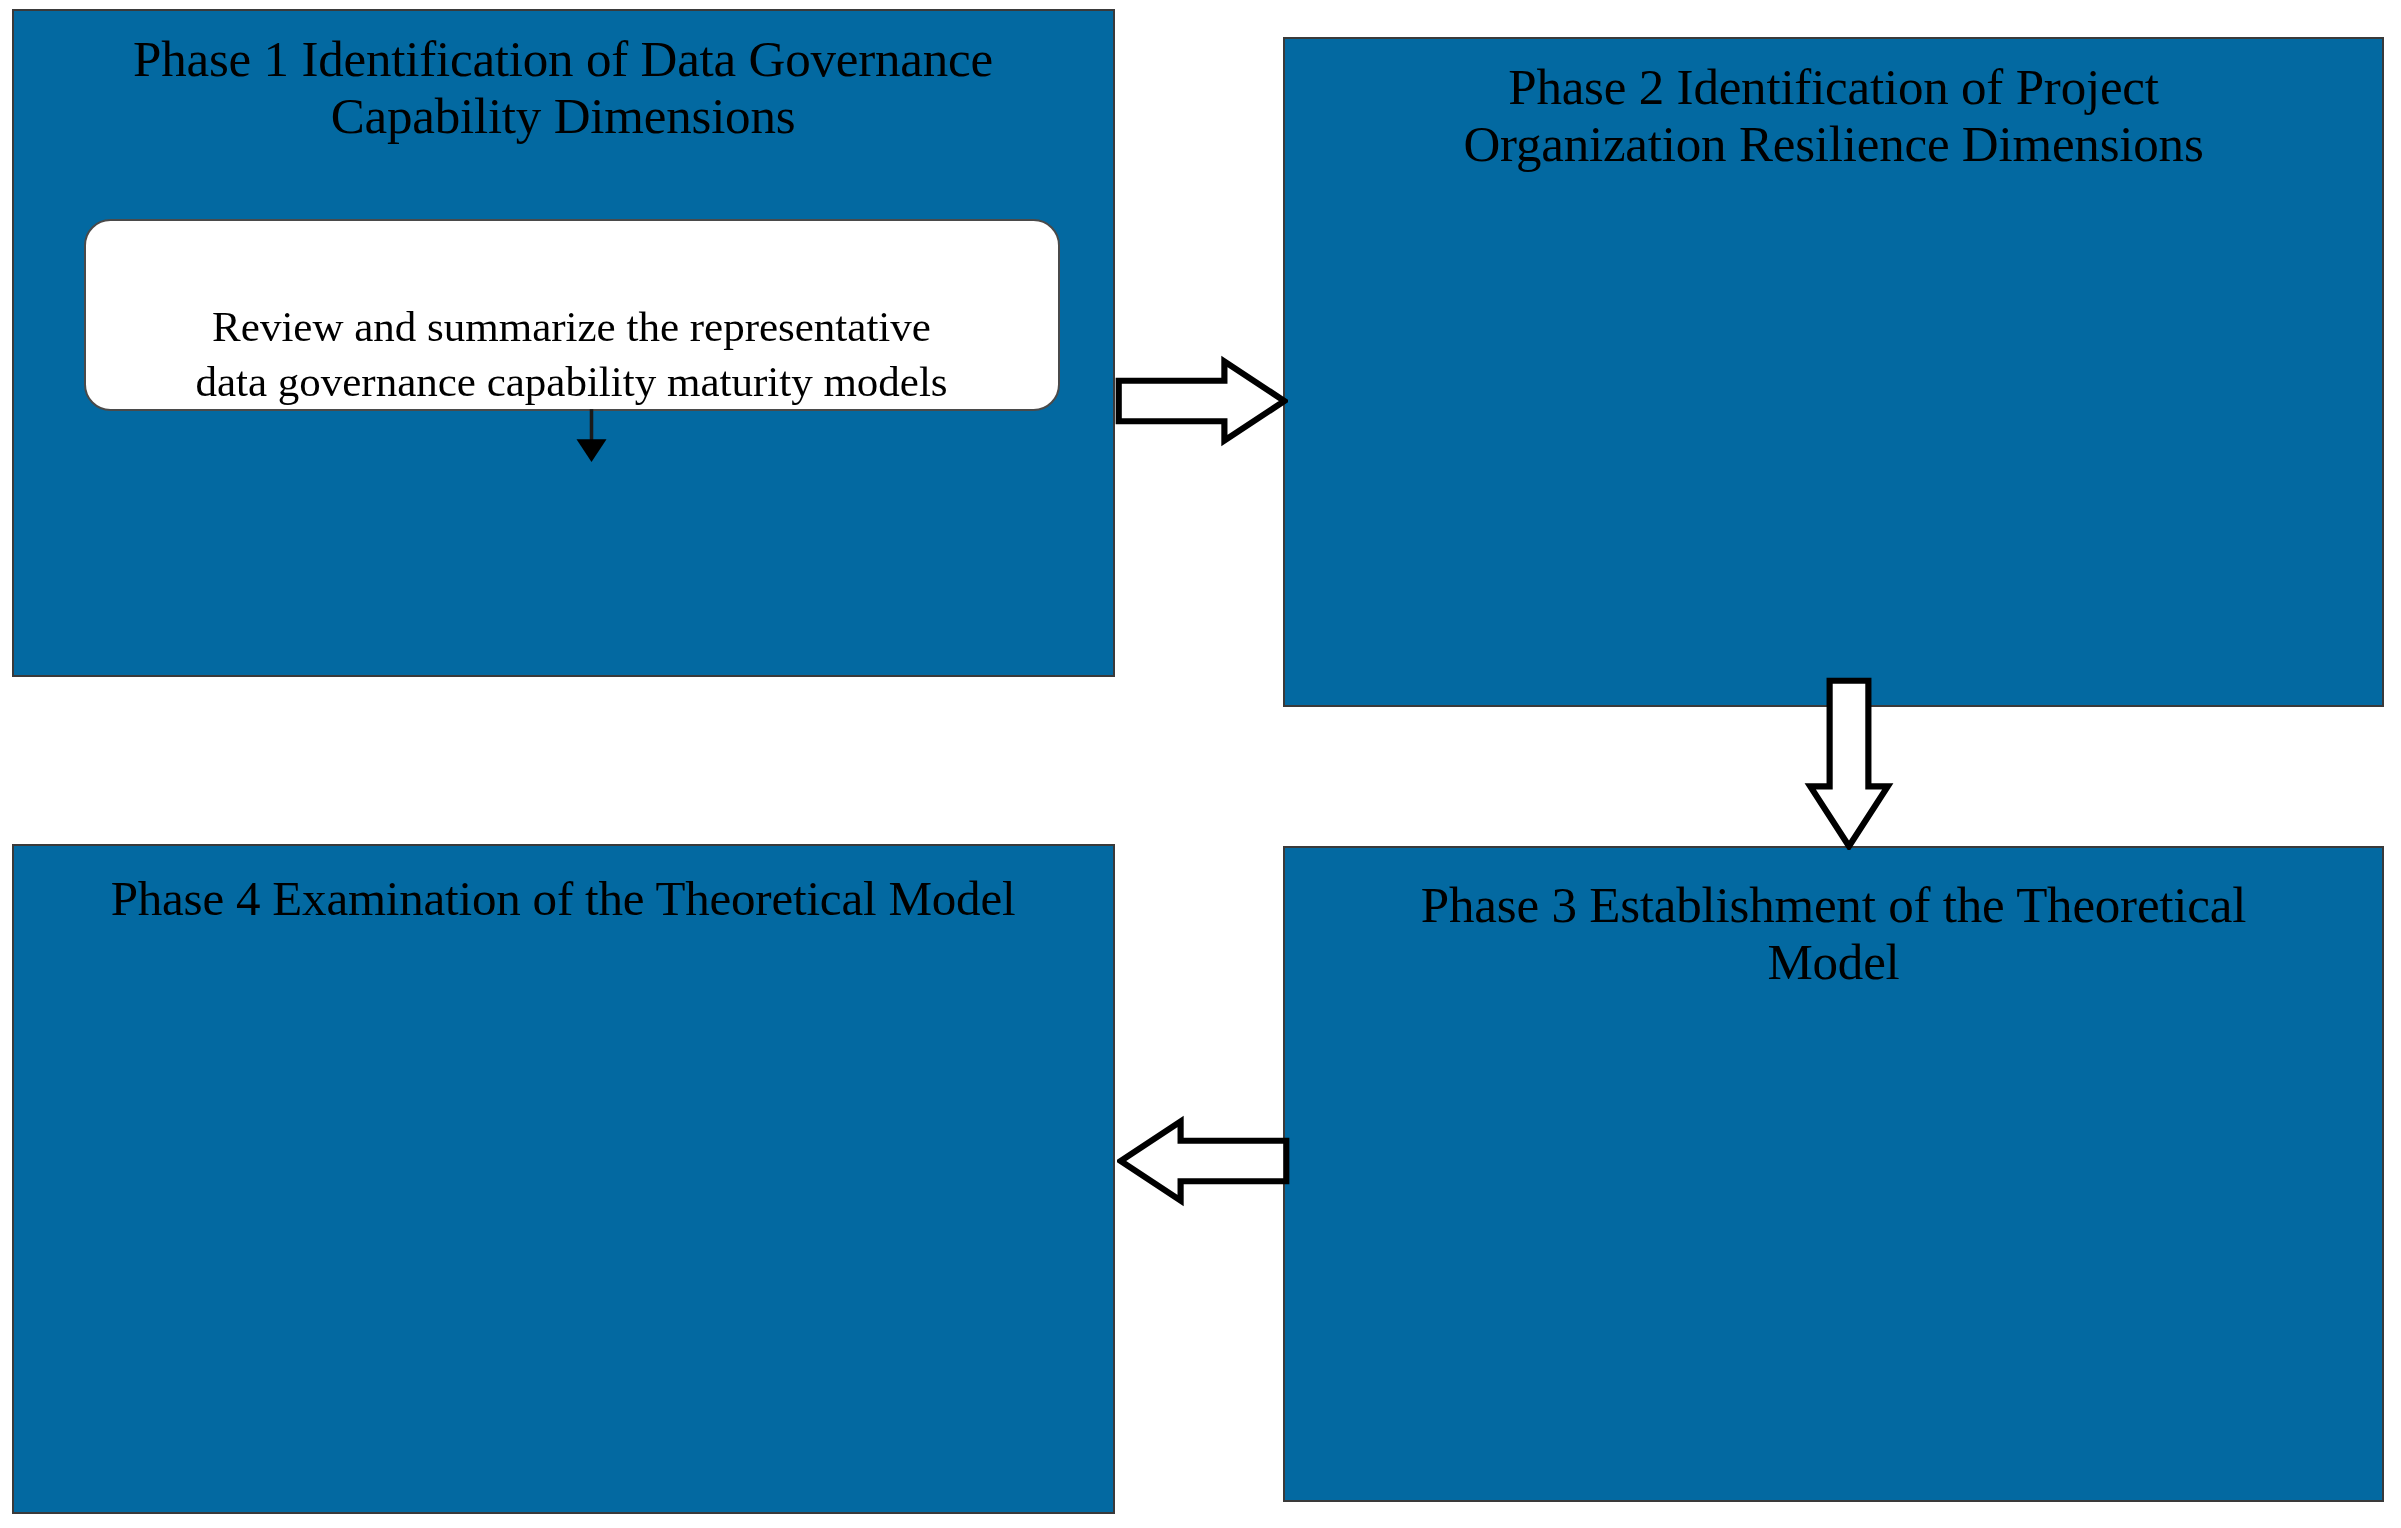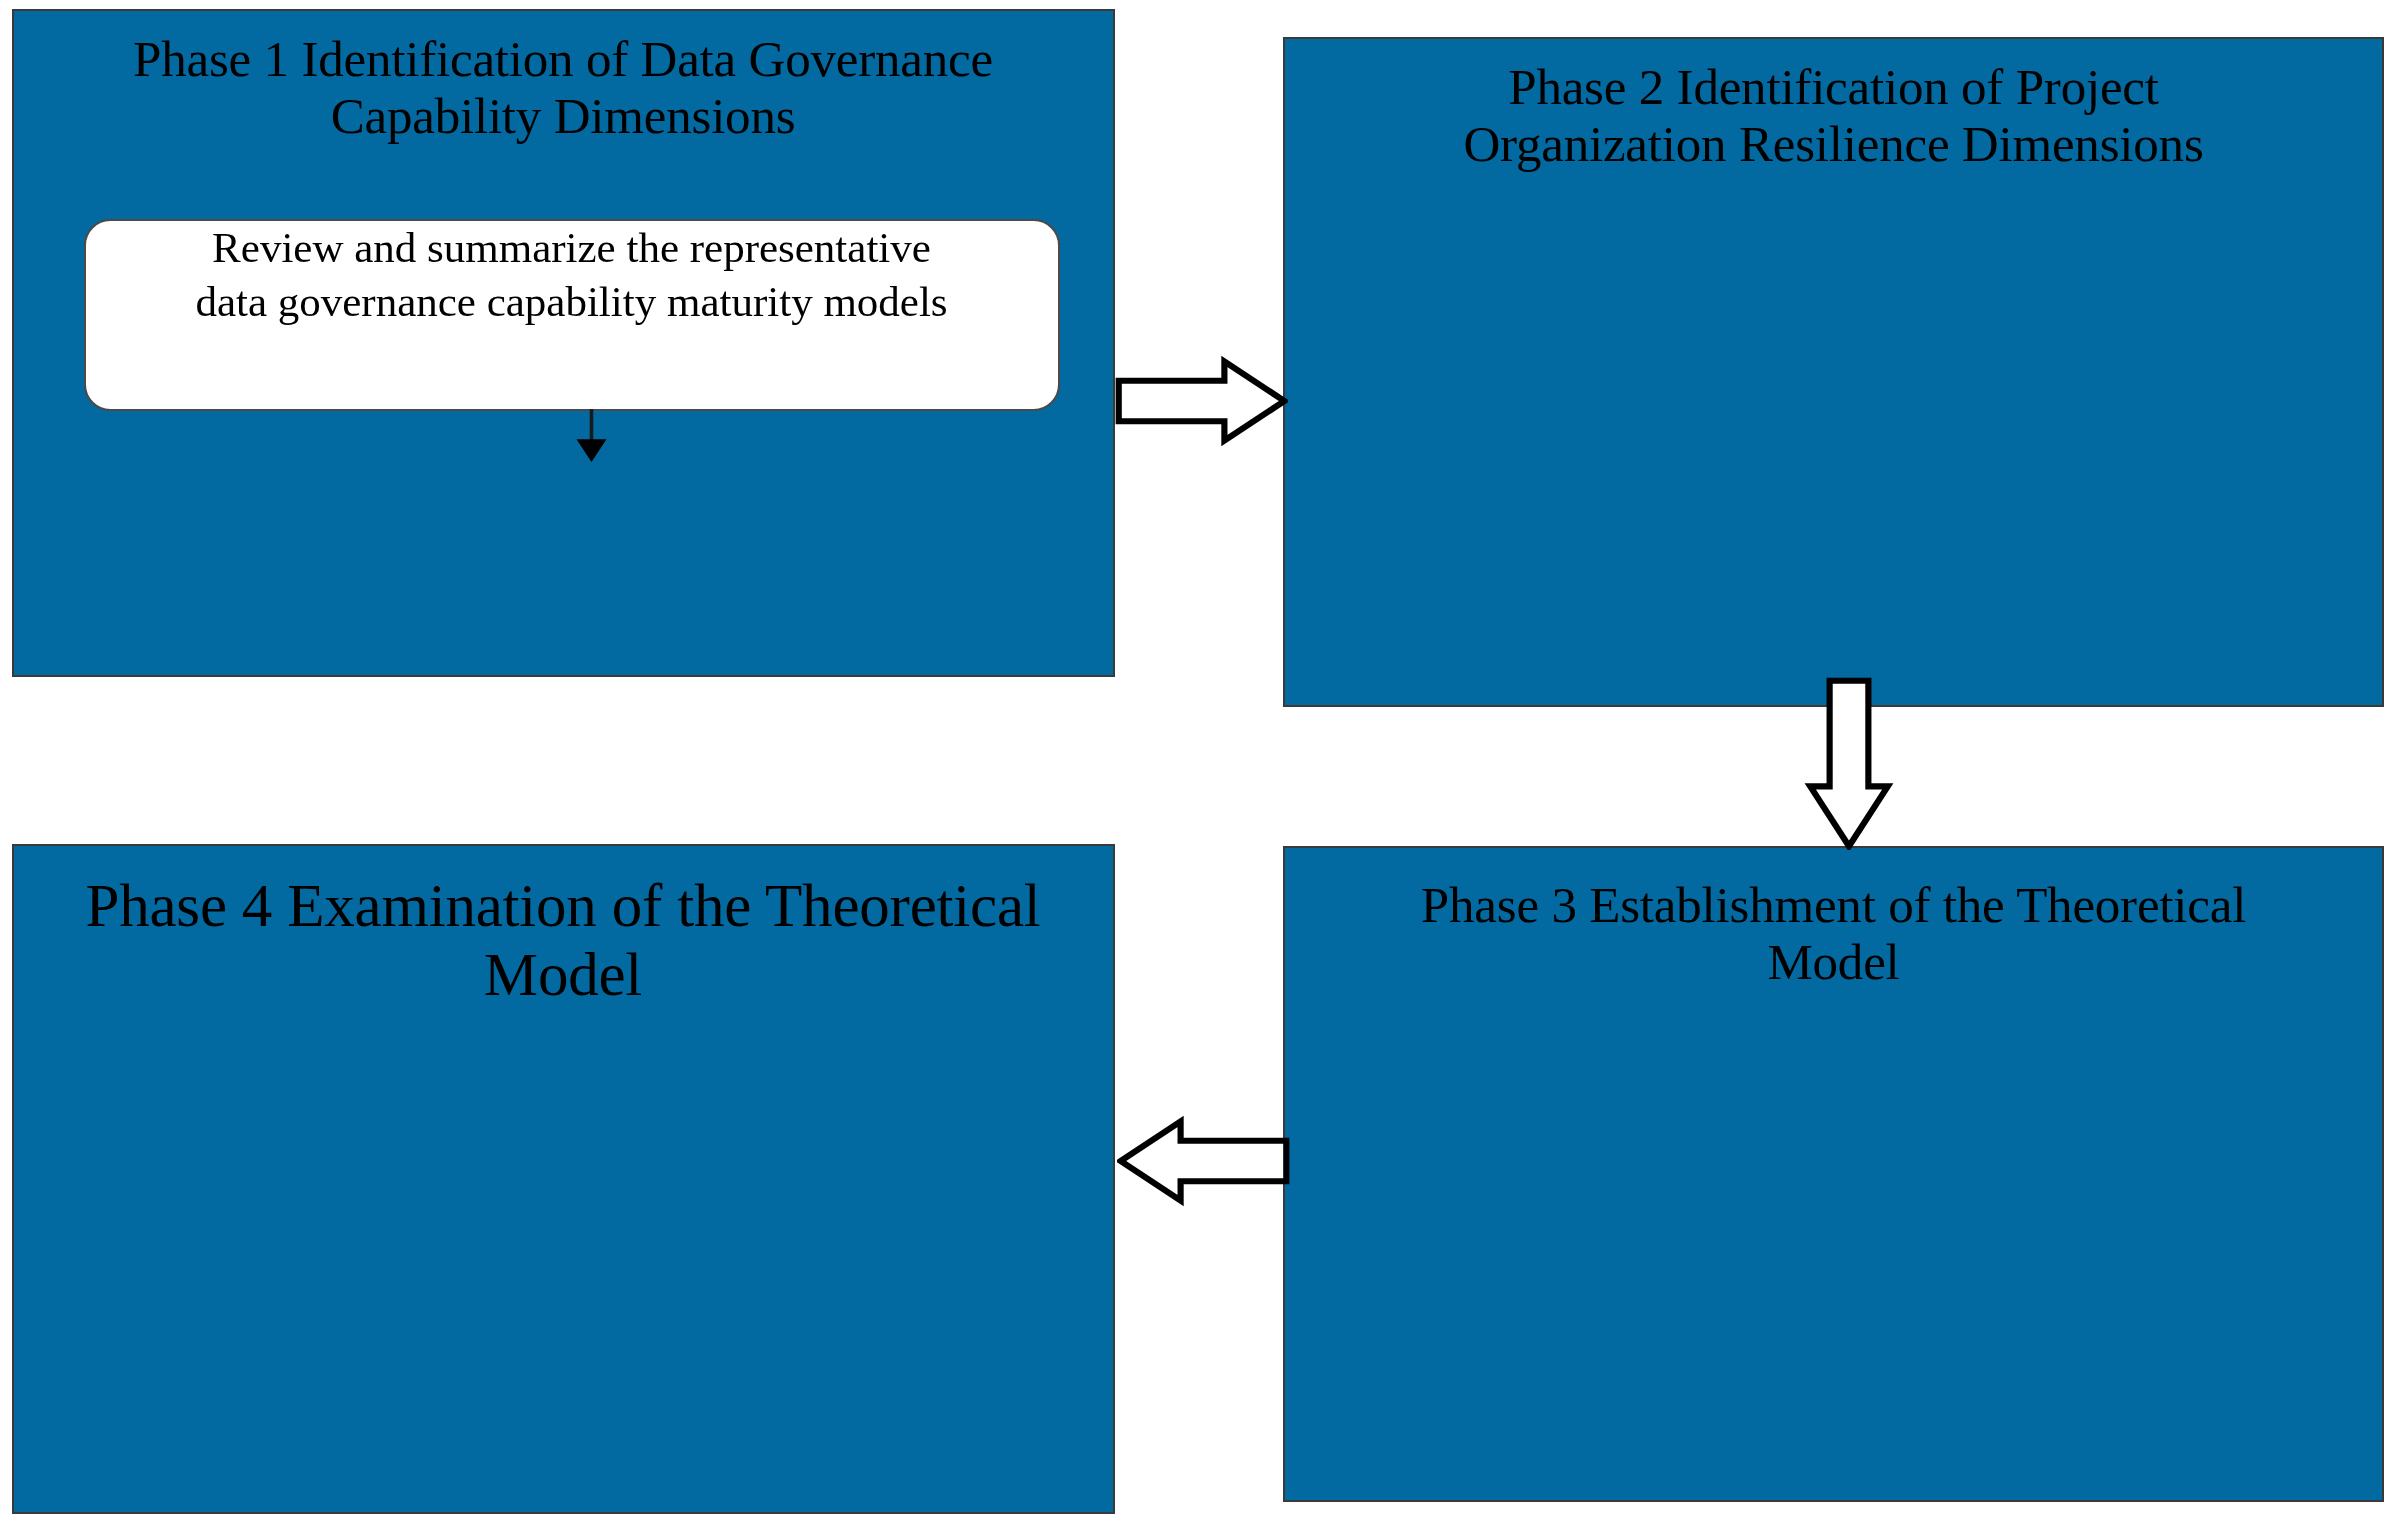--- a/index.html
+++ b/index.html
@@ -42,31 +42,31 @@
     font-size: 51px;
     line-height: 1.12;
     letter-spacing: -0.2px;
     white-space: pre-line;
     padding: 0 16px;
     box-sizing: border-box;
   }
   #phase1-box .phase-title { top: 20px; }
   #phase2-box .phase-title { top: 20px; }
   #phase3-box .phase-title { top: 29px; }
-  #phase4-box .phase-title { top: 26.4px; font-size: 61px; padding: 0 5.3px; font-family: Liberation Serif, serif; }
+  #phase4-box .phase-title { top: 26.4px; font-size: 49px; padding: 0 5.3px; font-family: Liberation Serif, serif; }
 
   
   .step-box {
     position: absolute;
     box-sizing: border-box;
     border: 2.2px solid #4a4a4a;
     border-radius: 26.4px;
     background: #ffffff;
     display: flex;
-    align-items: flex-start;
+    align-items: flex-end;
     justify-content: center;
     text-align: center;
   }
   .step-text {
     font-size: 43px;
     line-height: 1.26;
     white-space: pre-line;
     padding: 0 23px;
   }
 

